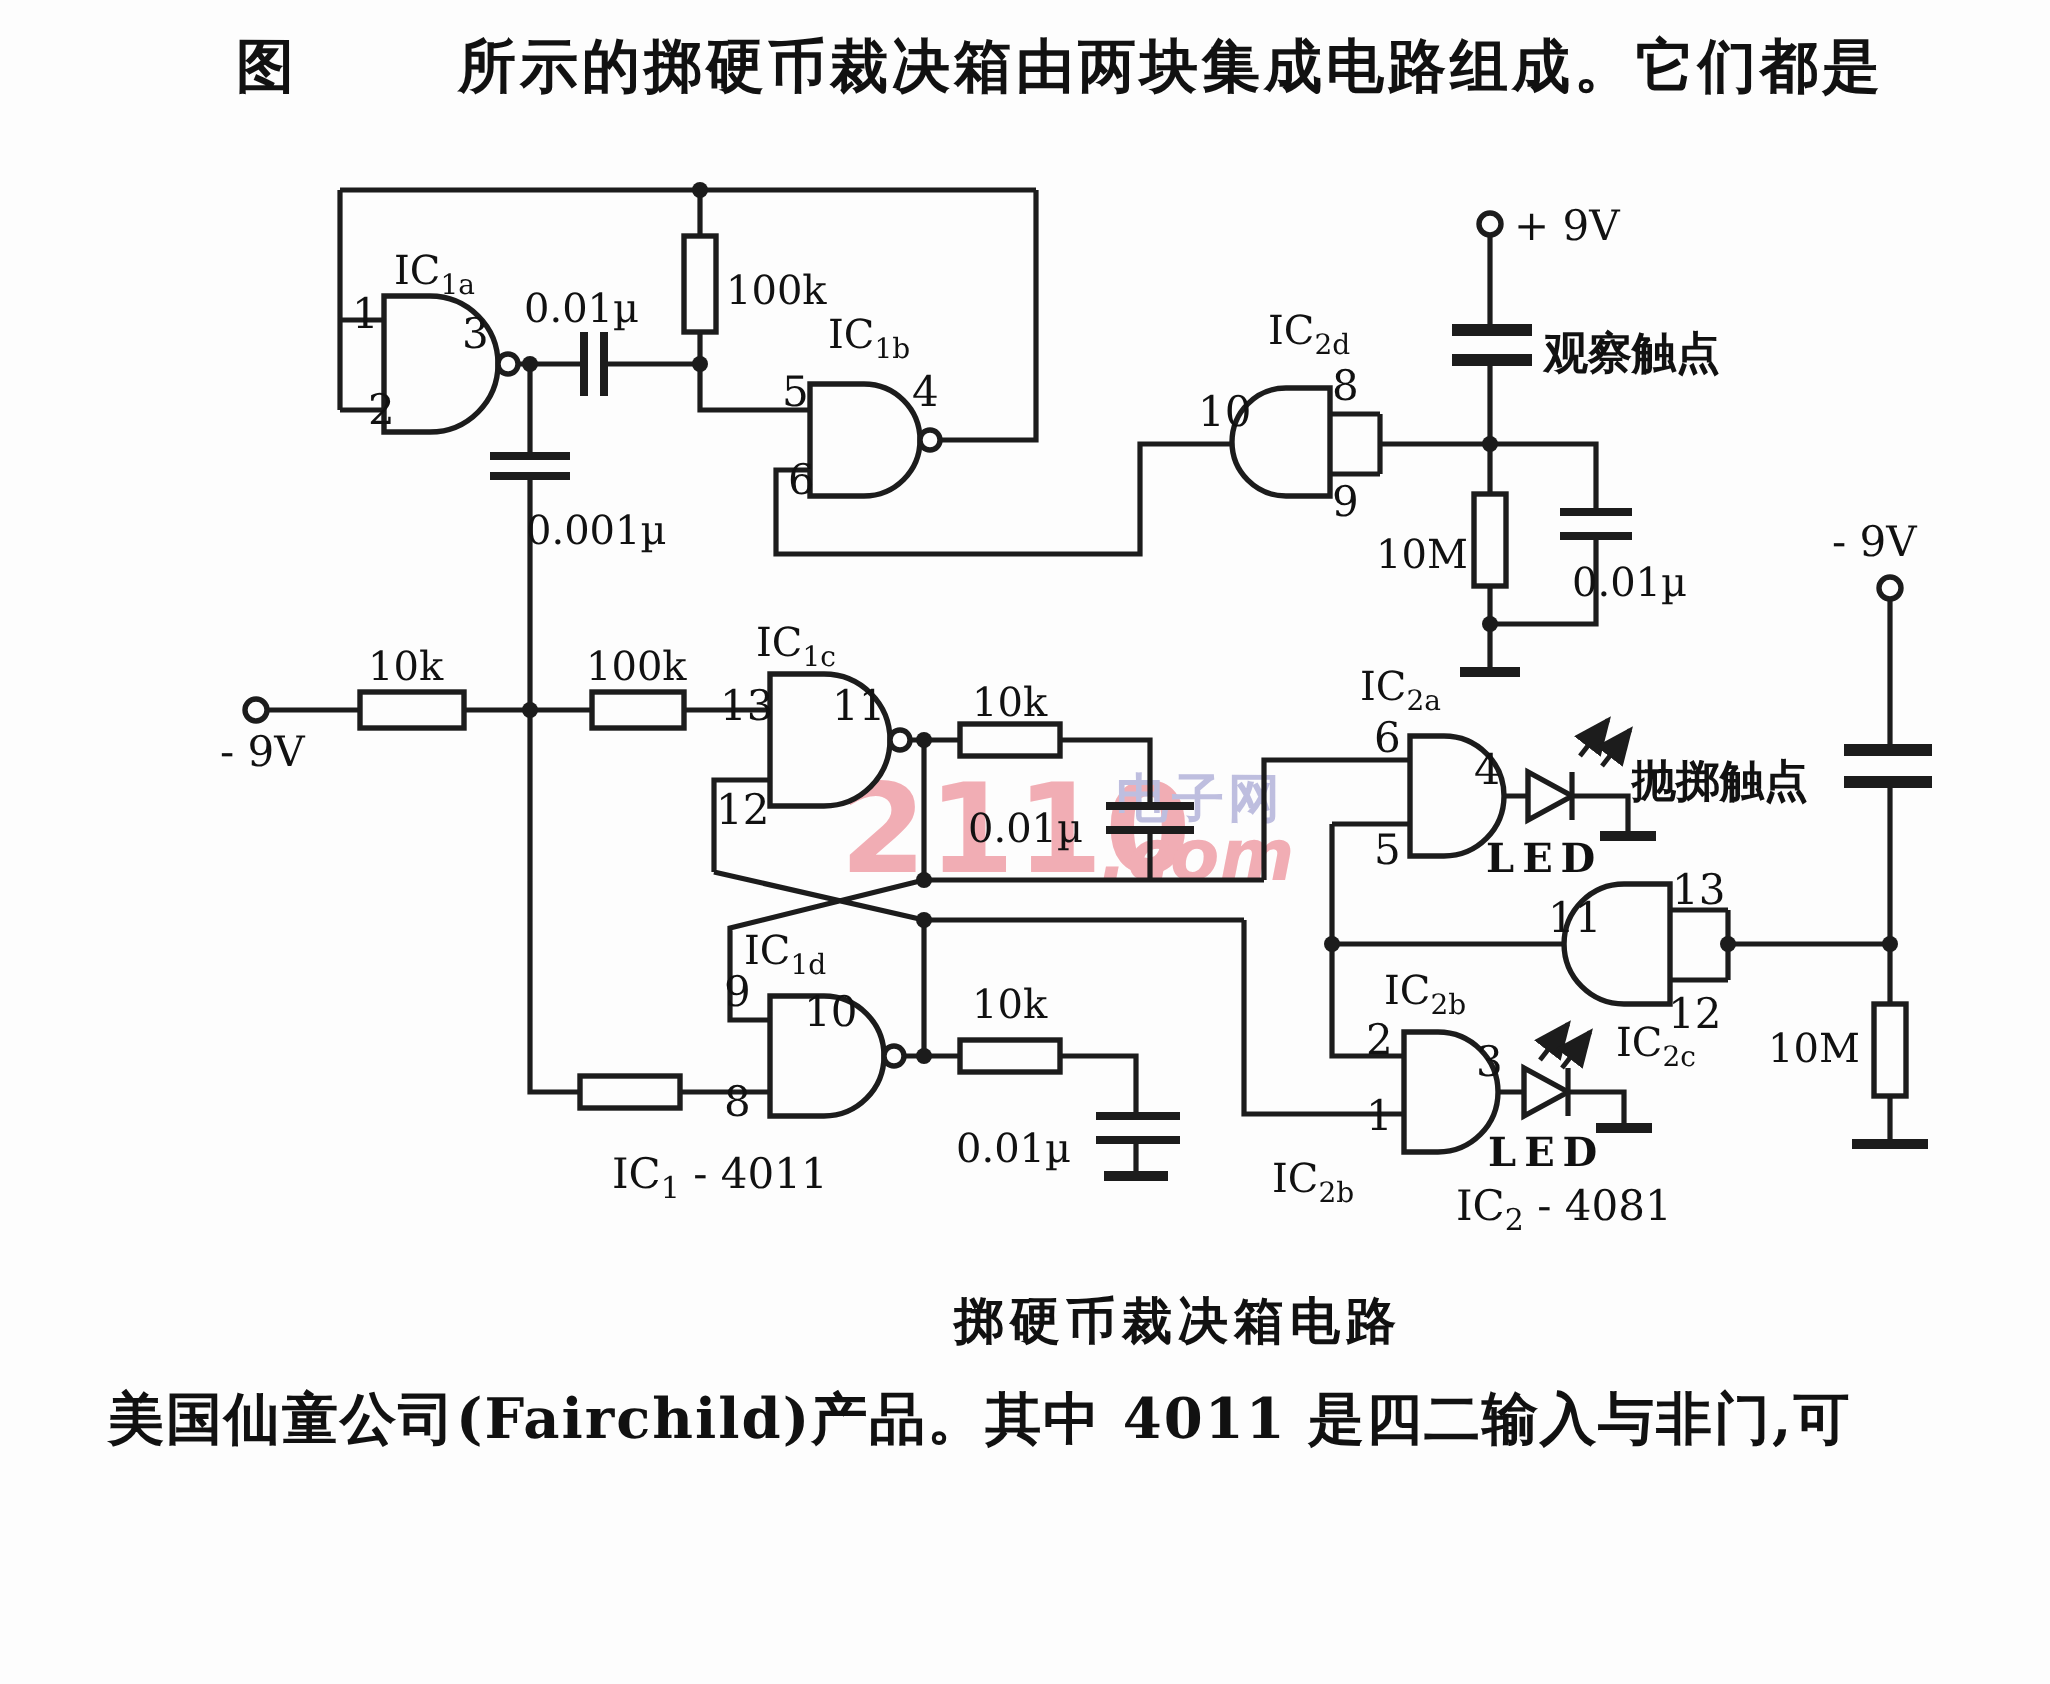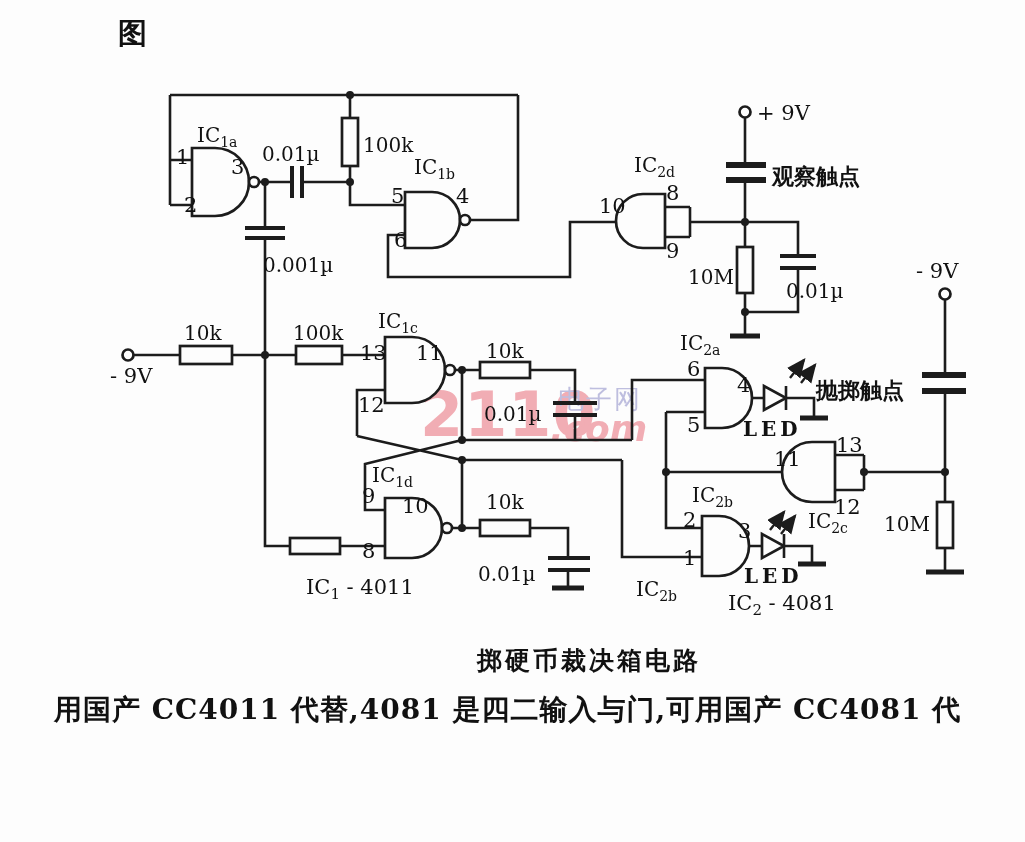--- a/index.html
+++ b/index.html
@@ -11,21 +11,21 @@
             letter-spacing:2px;white-space:nowrap;}
   #caption{top:644px;left:477px;font-size:25px;font-weight:bold;letter-spacing:3px;white-space:nowrap;}
   #paragraph{top:684px;left:54px;width:950px;font-size:28px;font-weight:bold;line-height:51px;
              letter-spacing:1px;white-space:nowrap;}
   #paragraph .pline{height:51px;}
   .subtxt{font-size:0.62em;vertical-align:sub;}
   
   #watermark{top:378px;left:420px;width:260px;height:90px;opacity:0.85;
              font-family:"DejaVu Sans","Liberation Sans",sans-serif;}
   #wm-num{position:absolute;top:0;left:0;font-size:62px;font-weight:bold;letter-spacing:1px;}
-  #wm-cn{position:absolute;top:4px;left:138px;font-size:26px;font-weight:normal;letter-spacing:2px;}
+  #wm-cn{position:absolute;top:4px;left:138px;font-size:26px;font-weight:bold;letter-spacing:2px;}
   #wm-com{position:absolute;top:30px;left:130px;font-size:36px;font-weight:bold;font-style:italic;}
   
   svg{position:absolute;inset:0;}
   .wire{stroke:#1c1c1c;stroke-width:2.6;fill:none;}
   .comp{stroke:#1c1c1c;stroke-width:2.7;fill:#fdfdfd;}
   .plate{stroke:#1c1c1c;stroke-width:4;fill:none;}
   .bar{stroke:#1c1c1c;stroke-width:6;fill:none;}
   .gnd{stroke:#1c1c1c;stroke-width:5;fill:none;}
   .dot{fill:#1c1c1c;}
   .arrow{stroke:#1c1c1c;stroke-width:2.4;fill:none;}
@@ -45,20 +45,21 @@
 <div id="page">
 
   <div id="watermark" class="abs">
     <span id="wm-num" style="color: rgb(240, 160, 168);">2110</span>
     <span id="wm-cn" style="color: rgb(180, 180, 218);">电子网</span>
     <span id="wm-com" style="color: rgb(240, 160, 168);">.com</span>
   </div>
 
   <div id="top-line" class="abs">
     <span>图</span>
+    <span>所示的掷硬币裁决箱由两块集成电路组成。它们都是</span>
   </div>
 
   <svg viewBox="0 0 1025 842" width="1025" height="842">
     <defs>
       <marker id="arr" markerWidth="10" markerHeight="10" refX="7" refY="3.5" orient="auto">
         <polygon points="0,0 8,3.5 0,7" fill="#1c1c1c"></polygon>
       </marker>
     </defs>
 
     <g>
@@ -263,16 +264,16 @@
     <text class="pin" x="683" y="565">1</text>
     <text class="pin" x="738" y="538">3</text>
     <text class="val" x="744" y="583" style="letter-spacing:4px;font-weight:bold;">LED</text>
     <text class="iclabel" x="636" y="596"><tspan>IC</tspan><tspan class="sub" dy="5">2b</tspan></text>
     <text class="chip" x="728" y="610"><tspan>IC</tspan><tspan class="sub" dy="5">2</tspan><tspan dy="-5"> - 4081</tspan></text>
   </svg>
 
   <div id="caption" class="abs">掷硬币裁决箱电路</div>
 
   <div id="paragraph" class="abs">
-    <div class="pline">用国产 CC4011 代替,4081 是四二输入与门,可用国产 CC4081 代</div>
+    <div class="pline">美国仙童公司(Fairchild)产品。其中 4011 是四二输入与非门,可</div>
   </div>
 
 </div>
 
 </body></html>

